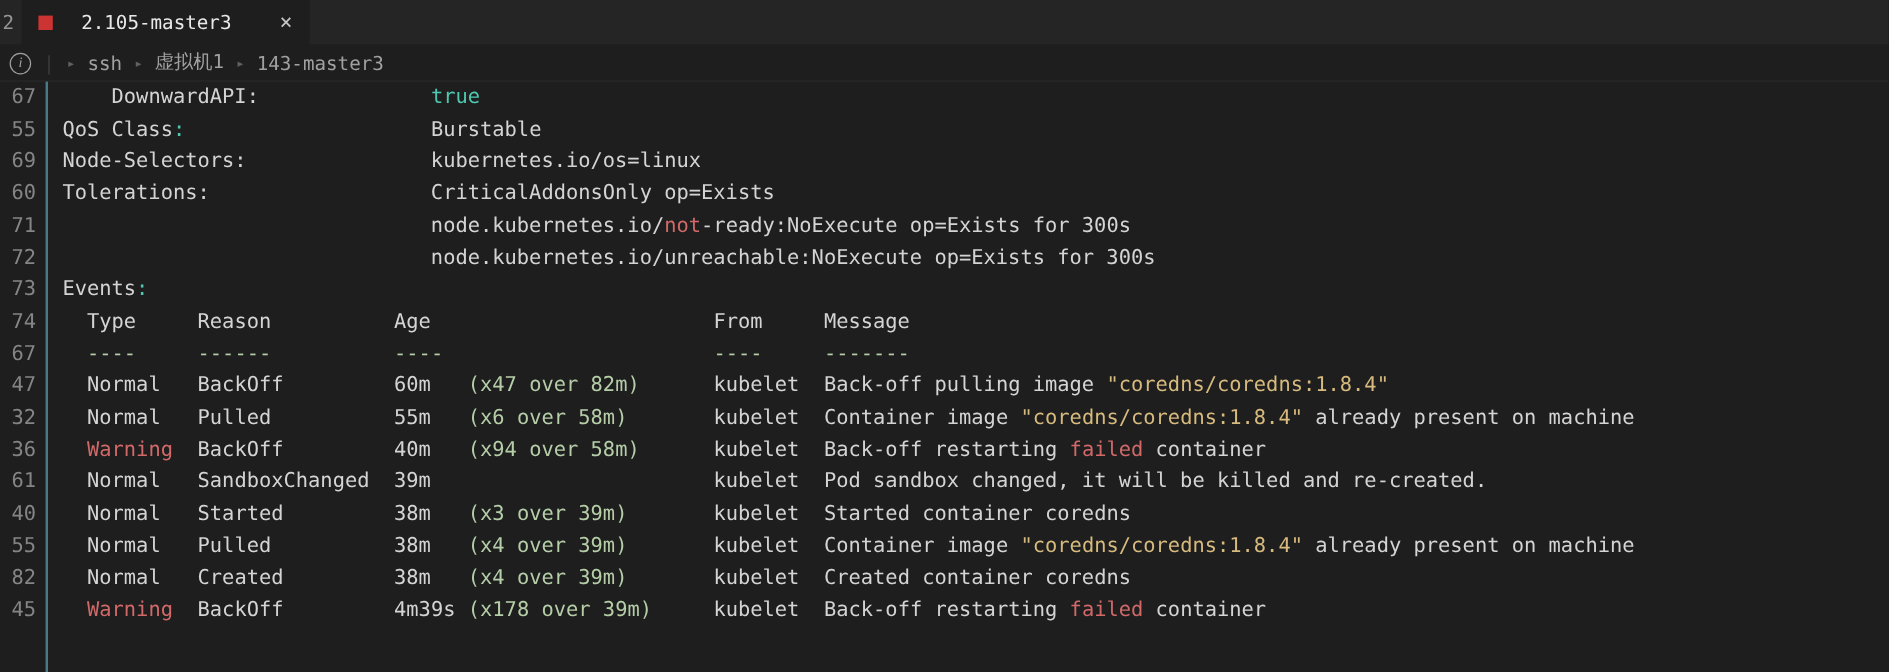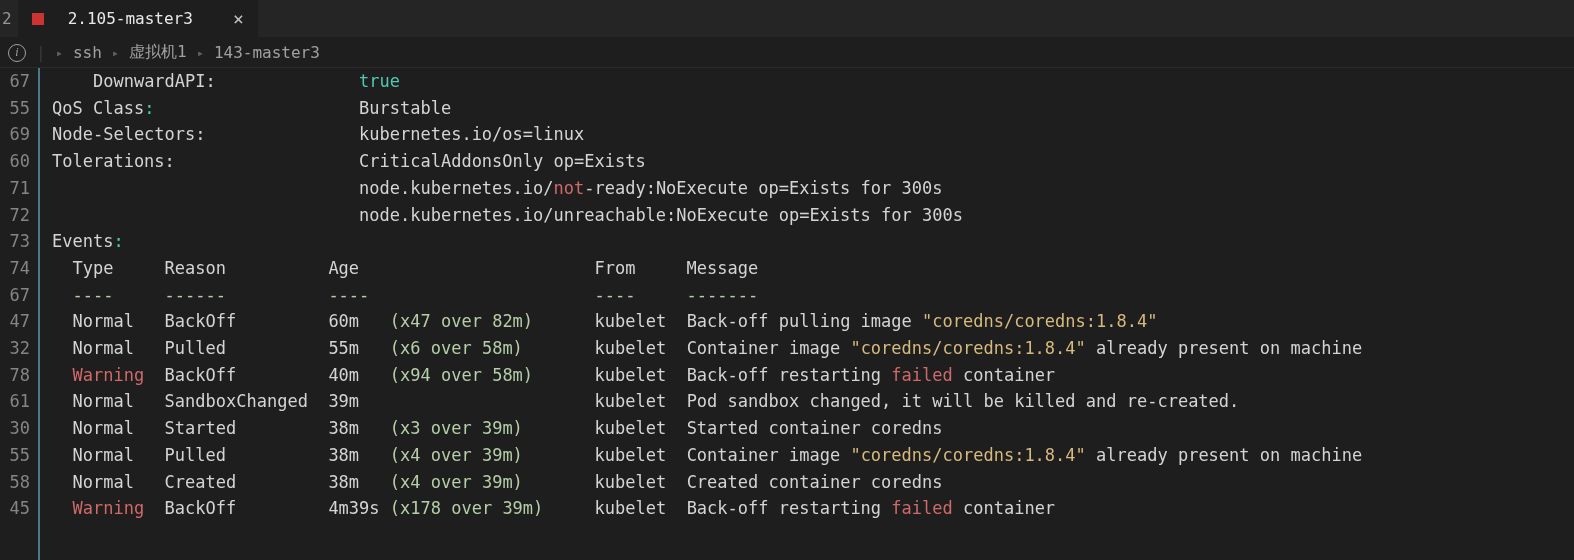--- a/index.html
+++ b/index.html
@@ -136,25 +136,25 @@
       <div>55</div>
       <div>69</div>
       <div>60</div>
       <div>71</div>
       <div>72</div>
       <div>73</div>
       <div>74</div>
       <div>67</div>
       <div>47</div>
       <div>32</div>
-      <div>78</div>
+      <div>36</div>
       <div>61</div>
-      <div>30</div>
+      <div>40</div>
       <div>55</div>
-      <div>58</div>
+      <div>82</div>
       <div>45</div>
     </div>
   <div class="gutter-border"></div>
   <div class="code" id="code">    <span class="white">DownwardAPI:              </span><span class="cyan">true</span>
 <span class="white">QoS Class</span><span class="cyan">:</span>                    <span class="white">Burstable</span>
 <span class="white">Node-Selectors:               </span><span class="white">kubernetes.io/os=linux</span>
 <span class="white">Tolerations:                  </span><span class="white">CriticalAddonsOnly op=Exists</span>
                               <span class="white">node.kubernetes.io/</span><span class="red">not</span><span class="white">-ready:NoExecute op=Exists for 300s</span>
                               <span class="white">node.kubernetes.io/unreachable:NoExecute op=Exists for 300s</span>
 <span class="white">Events</span><span class="cyan">:</span>

